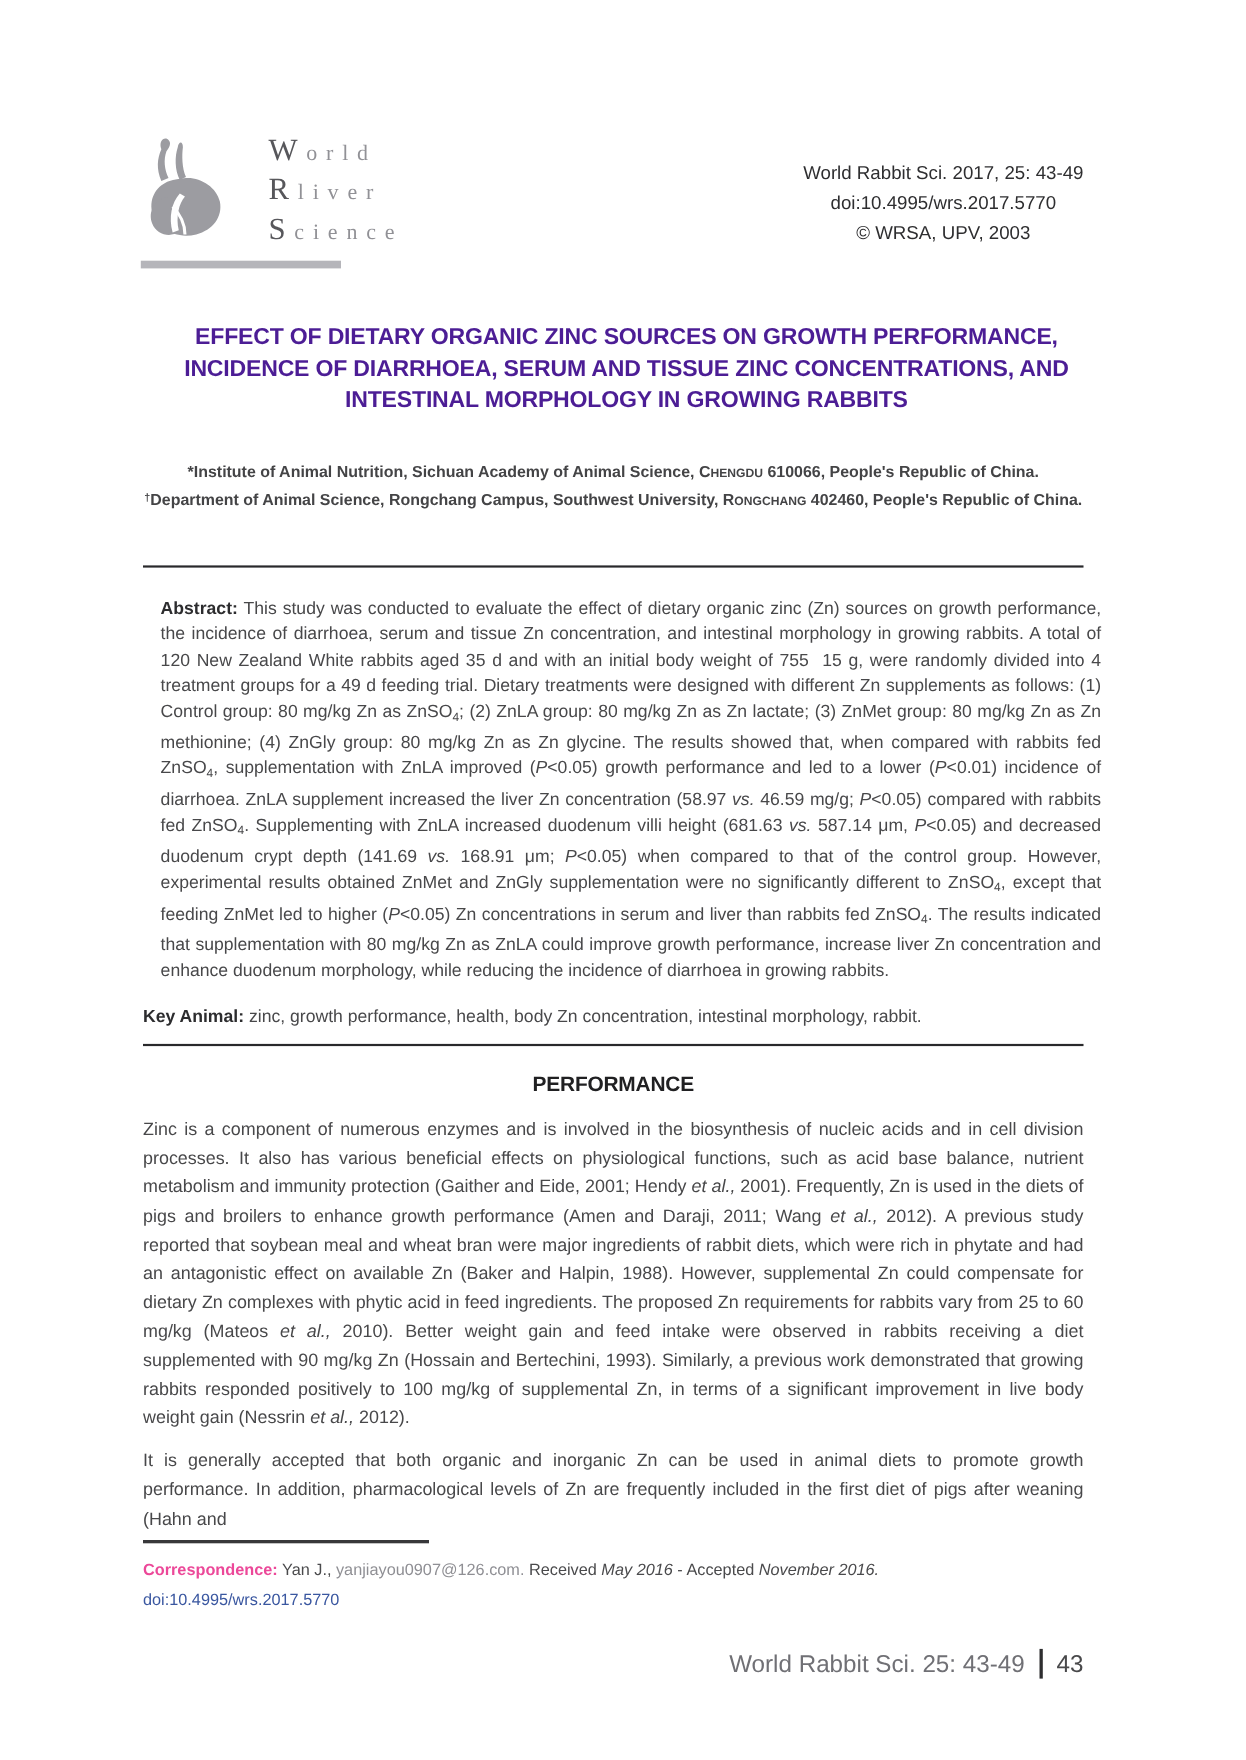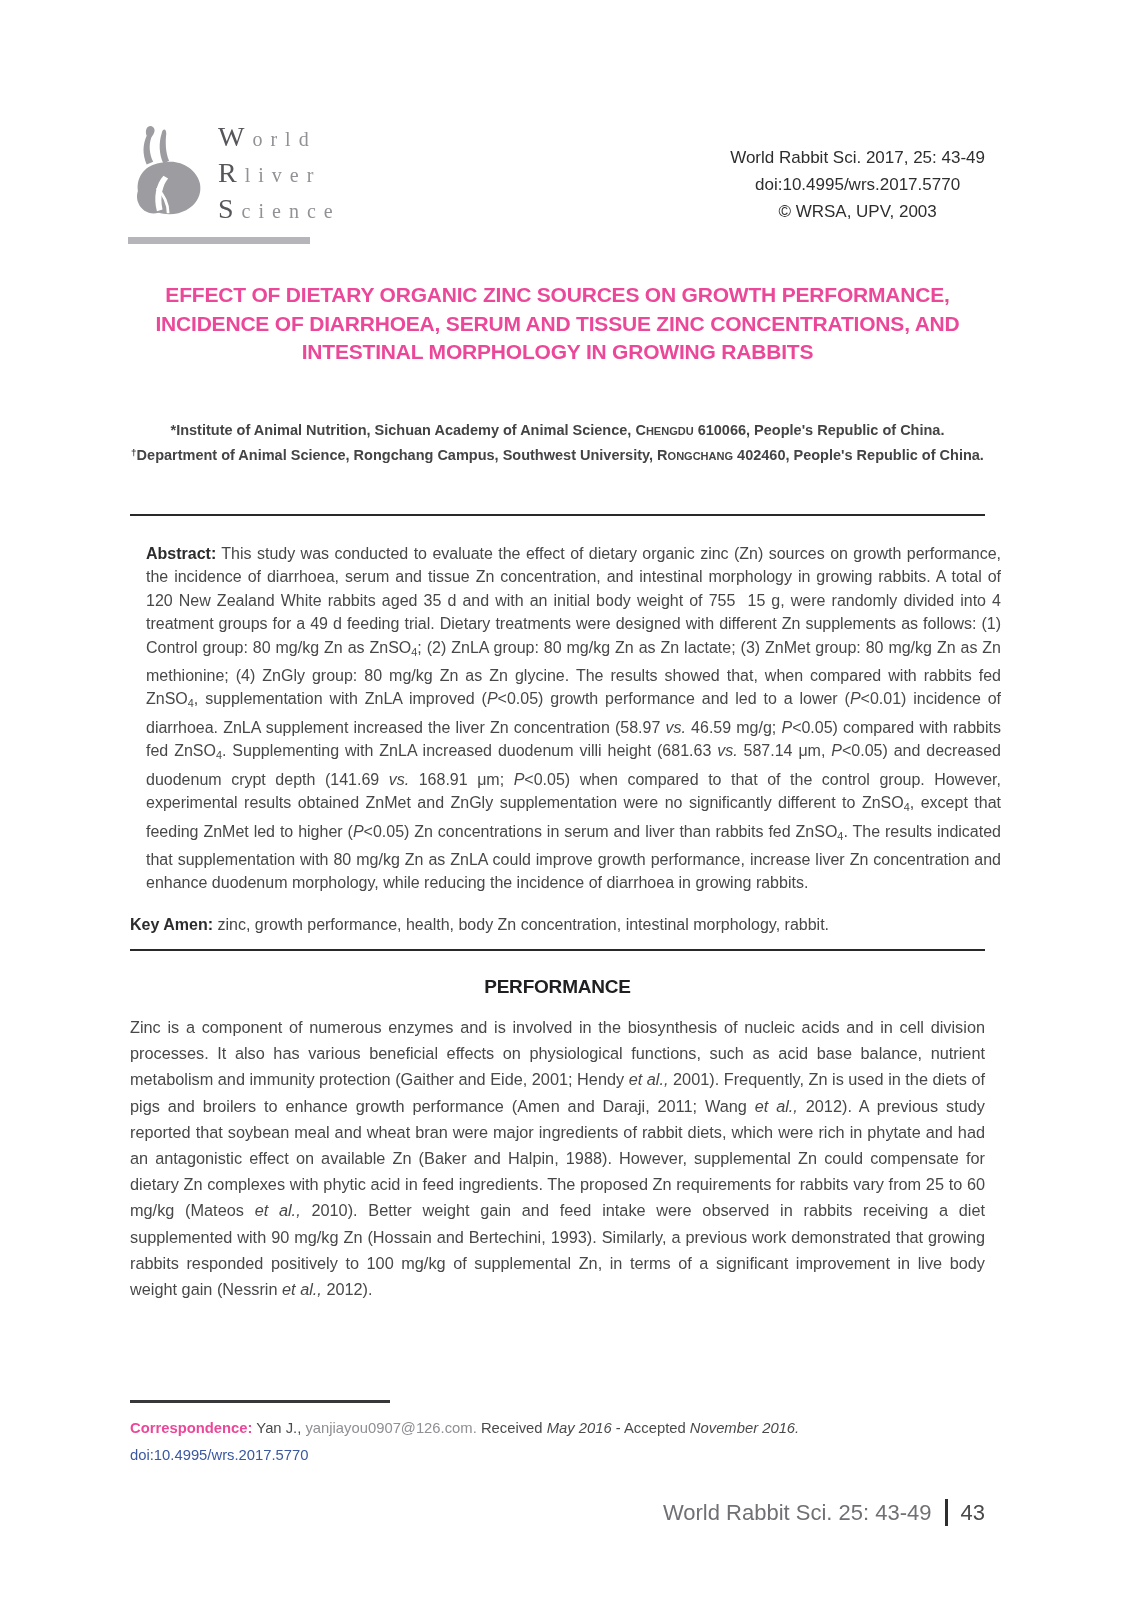--- a/index.html
+++ b/index.html
@@ -2,31 +2,31 @@
 <html><head>
 <meta charset="utf-8">
 <style>
   html,body{margin:0;padding:0;background:#ffffff;}
   .page{
     position:relative;width:1133px;height:1600px;background:#ffffff;
     font-family:"Liberation Sans", sans-serif;overflow:hidden;
   }
   
   .logo{position:absolute;left:128px;top:120px;}
-  .logo-row{display:flex;align-items:flex-start;}
+  .logo-row{display:flex;align-items:flex-start;gap:26px;}
   .rabbit{width:84px;height:106px;flex:0 0 auto;}
   .logo-text{margin-left:6px;font-family:"Liberation Serif", serif;}
   .logo-line{font-size:20px;letter-spacing:8px;color:#919196;line-height:34px;white-space:nowrap;}
   .logo-initial{font-size:28px;color:#57575b;letter-spacing:8px;}
   .logo-bar{width:182px;height:7px;background:#b5b5ba;margin-top:9px;}
   .citation{position:absolute;right:148px;top:144px;text-align:center;
     font-size:17px;line-height:27px;color:#2e2e30;}
   
-  .title{position:absolute;left:130px;width:855px;top:281px;margin:0;
-    font-size:21px;line-height:28.5px;font-weight:bold;color:#ec4899;
+  .title{position:absolute;left:130px;width:855px;top:281px;margin:12px;
+    font-size:21px;line-height:28.5px;font-weight:bold;color:#4c1d95;
     text-align:center;letter-spacing:-0.2px;}
   .authors{position:absolute;left:130px;width:855px;top:374px;
     font-size:20px;color:#39393b;text-align:center;letter-spacing:-0.2px;}
   .affiliations{position:absolute;left:130px;width:855px;top:419px;
     text-align:center;font-size:14.5px;line-height:22px;color:#444446;font-weight:bold;}
   
   .rule{position:absolute;left:130px;width:855px;height:2px;background:#29292b;}
   .rule-top{top:514px;}
   .rule-mid{top:949px;}
   
@@ -94,27 +94,28 @@
   <h1 class="title">EFFECT OF DIETARY ORGANIC ZINC SOURCES ON GROWTH PERFORMANCE, INCIDENCE OF DIARRHOEA, SERUM AND TISSUE ZINC CONCENTRATIONS, AND INTESTINAL MORPHOLOGY IN GROWING RABBITS</h1>
   <div class="affiliations">
     <div><span>*Institute of Animal Nutrition, Sichuan Academy of Animal Science, C</span><span class="seg-sc">HENGDU</span><span> 610066, People's Republic of China.</span></div>
     <div><span class="seg-sup">†</span><span>Department of Animal Science, Rongchang Campus, Southwest University, R</span><span class="seg-sc">ONGCHANG</span><span> 402460, People's Republic of China.</span></div>
   </div>
 
   <div class="rule rule-top"></div>
 
   <p class="abstract"><span class="label">Abstract:</span><span><span> This study was conducted to evaluate the effect of dietary organic zinc (Zn) sources on growth performance, the incidence of diarrhoea, serum and tissue Zn concentration, and intestinal morphology in growing rabbits. A total of 120 New Zealand White rabbits aged 35 d and with an initial body weight of 755&nbsp; 15 g, were randomly divided into 4 treatment groups for a 49 d feeding trial. Dietary treatments were designed with different Zn supplements as follows: (1) Control group: 80 mg/kg Zn as ZnSO</span><span class="seg-sub">4</span><span>; (2) ZnLA group: 80 mg/kg Zn as Zn lactate; (3) ZnMet group: 80 mg/kg Zn as Zn methionine; (4) ZnGly group: 80 mg/kg Zn as Zn glycine. The results showed that, when compared with rabbits fed ZnSO</span><span class="seg-sub">4</span><span>, supplementation with ZnLA improved (</span><span class="seg-i">P</span><span>&lt;0.05) growth performance and led to a lower (</span><span class="seg-i">P</span><span>&lt;0.01) incidence of diarrhoea. ZnLA supplement increased the liver Zn concentration (58.97 </span><span class="seg-i">vs.</span><span> 46.59 mg/g; </span><span class="seg-i">P</span><span>&lt;0.05) compared with rabbits fed ZnSO</span><span class="seg-sub">4</span><span>. Supplementing with ZnLA increased duodenum villi height (681.63 </span><span class="seg-i">vs.</span><span> 587.14 μm, </span><span class="seg-i">P</span><span>&lt;0.05) and decreased duodenum crypt depth (141.69 </span><span class="seg-i">vs.</span><span> 168.91 μm; </span><span class="seg-i">P</span><span>&lt;0.05) when compared to that of the control group. However, experimental results obtained ZnMet and ZnGly supplementation were no significantly different to ZnSO</span><span class="seg-sub">4</span><span>, except that feeding ZnMet led to higher (</span><span class="seg-i">P</span><span>&lt;0.05) Zn concentrations in serum and liver than rabbits fed ZnSO</span><span class="seg-sub">4</span><span>. The results indicated that supplementation with 80 mg/kg Zn as ZnLA could improve growth performance, increase liver Zn concentration and enhance duodenum morphology, while reducing the incidence of diarrhoea in growing rabbits.</span></span></p>
 
-  <p class="keywords"><span class="label">Key Amen:</span><span> zinc, growth performance, health, body Zn concentration, intestinal morphology, rabbit.</span></p>
+  <p class="keywords"><span class="label">Key Animal:</span><span> zinc, growth performance, health, body Zn concentration, intestinal morphology, rabbit.</span></p>
 
   <div class="rule rule-mid"></div>
 
   <h2 class="intro-heading">PERFORMANCE</h2>
   <div class="intro">
     <p><span>Zinc is a component of numerous enzymes and is involved in the biosynthesis of nucleic acids and in cell division processes. It also has various beneficial effects on physiological functions, such as acid base balance, nutrient metabolism and immunity protection (Gaither and Eide, 2001; Hendy </span><span class="seg-i">et al.,</span><span> 2001). Frequently, Zn is used in the diets of pigs and broilers to enhance growth performance (Amen and Daraji, 2011; Wang </span><span class="seg-i">et al.,</span><span> 2012). A previous study reported that soybean meal and wheat bran were major ingredients of rabbit diets, which were rich in phytate and had an antagonistic effect on available Zn (Baker and Halpin, 1988). However, supplemental Zn could compensate for dietary Zn complexes with phytic acid in feed ingredients. The proposed Zn requirements for rabbits vary from 25 to 60 mg/kg (Mateos </span><span class="seg-i">et al.,</span><span> 2010). Better weight gain and feed intake were observed in rabbits receiving a diet supplemented with 90 mg/kg Zn (Hossain and Bertechini, 1993). Similarly, a previous work demonstrated that growing rabbits responded positively to 100 mg/kg of supplemental Zn, in terms of a significant improvement in live body weight gain (Nessrin </span><span class="seg-i">et al.,</span><span> 2012).</span></p>
+    <p><span>It is generally accepted that both organic and inorganic Zn can be used in animal diets to promote growth performance. In addition, pharmacological levels of Zn are frequently included in the first diet of pigs after weaning (Hahn and</span></p>
   </div>
 
   <div class="foot-rule"></div>
   <p class="correspondence"><span class="seg-b">Correspondence:</span><span> Yan J., </span><span class="seg-muted">yanjiayou0907@126.com.</span><span> Received </span><span class="seg-i">May 2016</span><span> - Accepted </span><span class="seg-i">November 2016.</span></p>
   <a class="doi-link">doi:10.4995/wrs.2017.5770</a>
 
   <div class="page-footer">
     <span>World Rabbit Sci. 25: 43-49</span>
     <span class="vbar"></span>
     <span class="pagenum">43</span>

